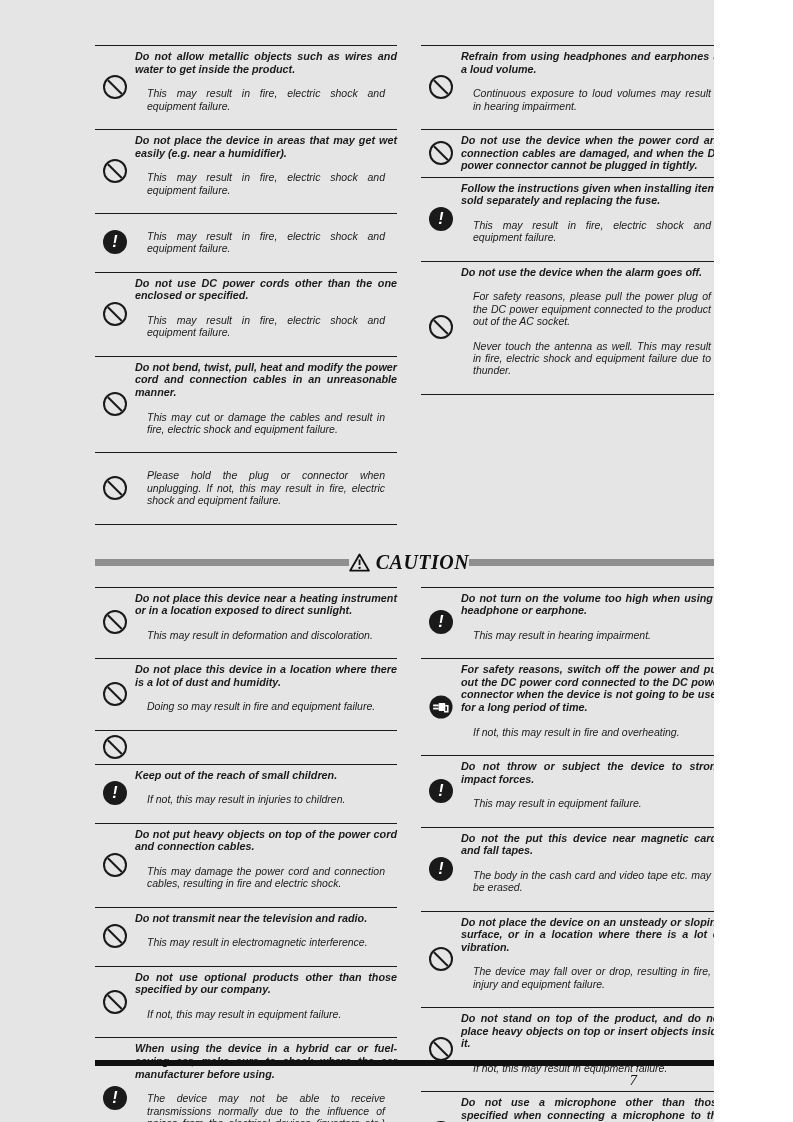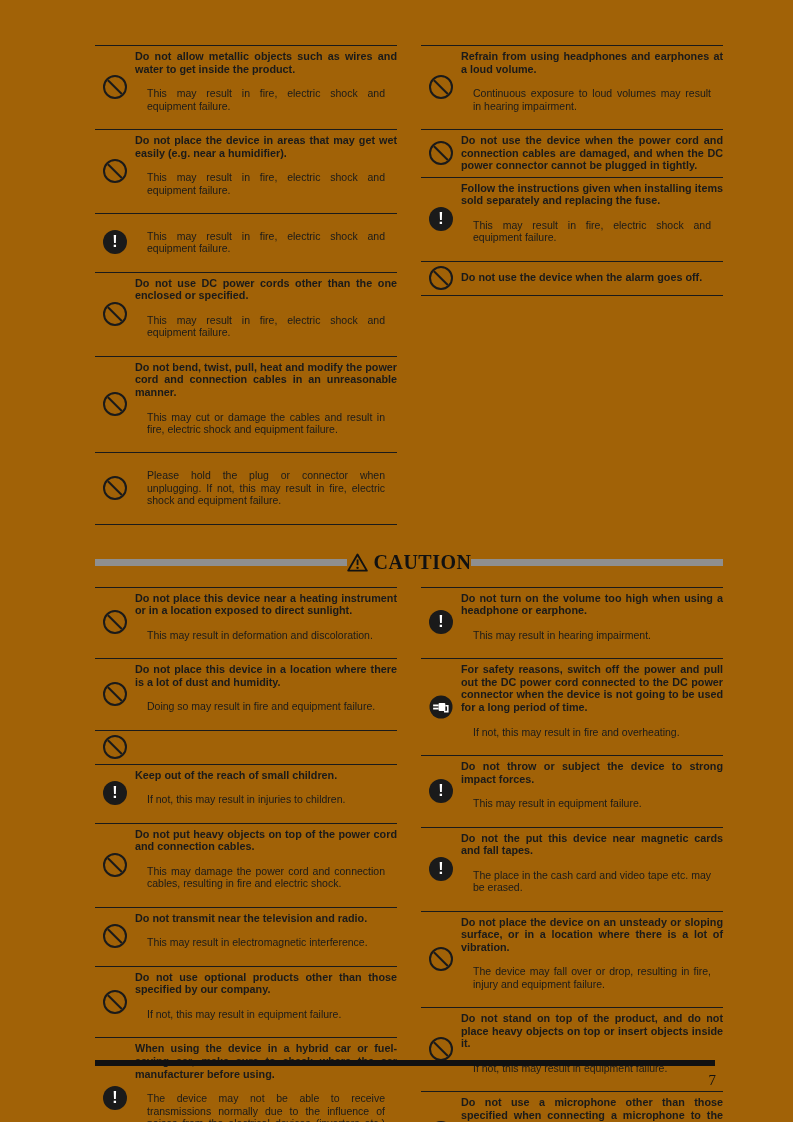--- a/index.html
+++ b/index.html
@@ -2,26 +2,27 @@
 <html><head>
 <meta charset="utf-8">
 <style>
   html, body {
     margin: 0;
     padding: 0;
     background: #ffffff;
   }
   .page {
     position: relative;
-    width: 793px;
+    width: 714px;
     height: 1122px;
-    background: #a16207;
+    background: #e5e5e5;
     font-family: "Liberation Sans", sans-serif;
     color: #1a1a1a;
     overflow: hidden;
+    font-style: italic;
   }
   .content {
     position: absolute;
     left: 95px;
     top: 45px;
     width: 628px;
   }
   .two-col {
     display: flex;
     gap: 24px;
@@ -259,20 +260,24 @@
     </div>
   </div>
 
   <div class="item">
     <div class="icon-cell">
       <span class="icon icon-prohibition"></span>
 
     </div>
     <div class="text-cell">
       <p class="heading">Do not use the device when the alarm goes off.</p>
+      <div class="body-wrap">
+                <p class="body">For safety reasons, please pull the power plug of the DC power equipment connected to the product out of the AC socket.</p>
+                <p class="body">Never touch the antenna as well. This may result in fire, electric shock and equipment failure due to thunder.</p>
+              </div>
     </div>
   </div>
 </div>
     </section>
 
     <header class="caution-header">
       <span class="caution-bar"></span>
       <span class="caution-title">
         <svg width="21" height="19" viewBox="0 0 24 22" aria-hidden="true">
           <path d="M12 1.8 L22.8 20.4 H1.2 Z" fill="none" stroke="#111" stroke-width="2.2" stroke-linejoin="round"></path>
@@ -439,21 +444,21 @@
 
   <div class="item">
     <div class="icon-cell">
 
       <span class="icon icon-mandatory"></span>
 
     </div>
     <div class="text-cell">
       <p class="heading">Do not the put this device near magnetic cards and fall tapes.</p>
       <div class="body-wrap">
-                <p class="body">The place in the cash card and video tape etc. may be erased.</p>
+                <p class="body">The body in the cash card and video tape etc. may be erased.</p>
               </div>
     </div>
   </div>
 
   <div class="item">
     <div class="icon-cell">
       <span class="icon icon-prohibition"></span>
 
     </div>
     <div class="text-cell">

